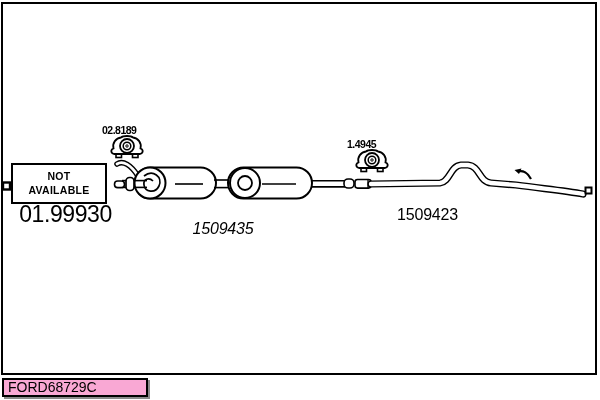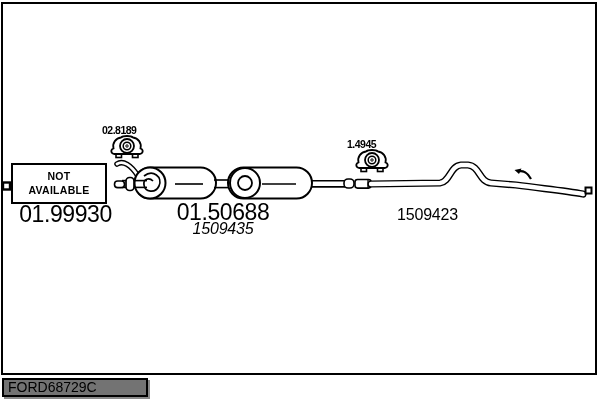--- a/index.html
+++ b/index.html
@@ -46,21 +46,21 @@
     align-items: center; justify-content: center;
     gap: 2px;
     background: #fff;
   }
   #na-box .na-line {
     font-size: 10.5px; font-weight: bold; letter-spacing: 0.3px; line-height: 1.1;
   }
   #footer-box {
     left: 2px; top: 378px; width: 146px; height: 19px;
     border: 2px solid #000;
-    background: #737373;
+    background: #f9a8d4;
     box-shadow: 2px 2px 0 #8a8a8a;
     font-size: 14px;
     line-height: 15px;
     padding-left: 4px;
     white-space: nowrap;
   }
 </style>
 </head>
 <body>
 
@@ -143,21 +143,20 @@
     </g>
   </svg>
 
   <div class="abs" id="na-box">
     <div class="na-line">NOT</div>
     <div class="na-line">AVAILABLE</div>
   </div>
 
   <div class="abs part-code" style="left:16px; top:203px; width:99px;">01.99930</div>
 
-  <div class="abs part-code" style="left:176px; top:201px; width:94px;">01.50688</div>
   <div class="abs ref-code" style="left:176px; top:221px; width:94px;font-style:italic;">1509435</div>
 
   <div class="abs ref-code" style="left:379px; top:207px; width:97px;">1509423</div>
 
   <div class="abs mount-code" style="left:102px; top:125px; width:50px;">02.8189</div>
   <div class="abs mount-code" style="left:347px; top:139px; width:50px;">1.4945</div>
 
   <div class="abs" id="footer-box">
     <span>FORD68729C</span>
   </div>

